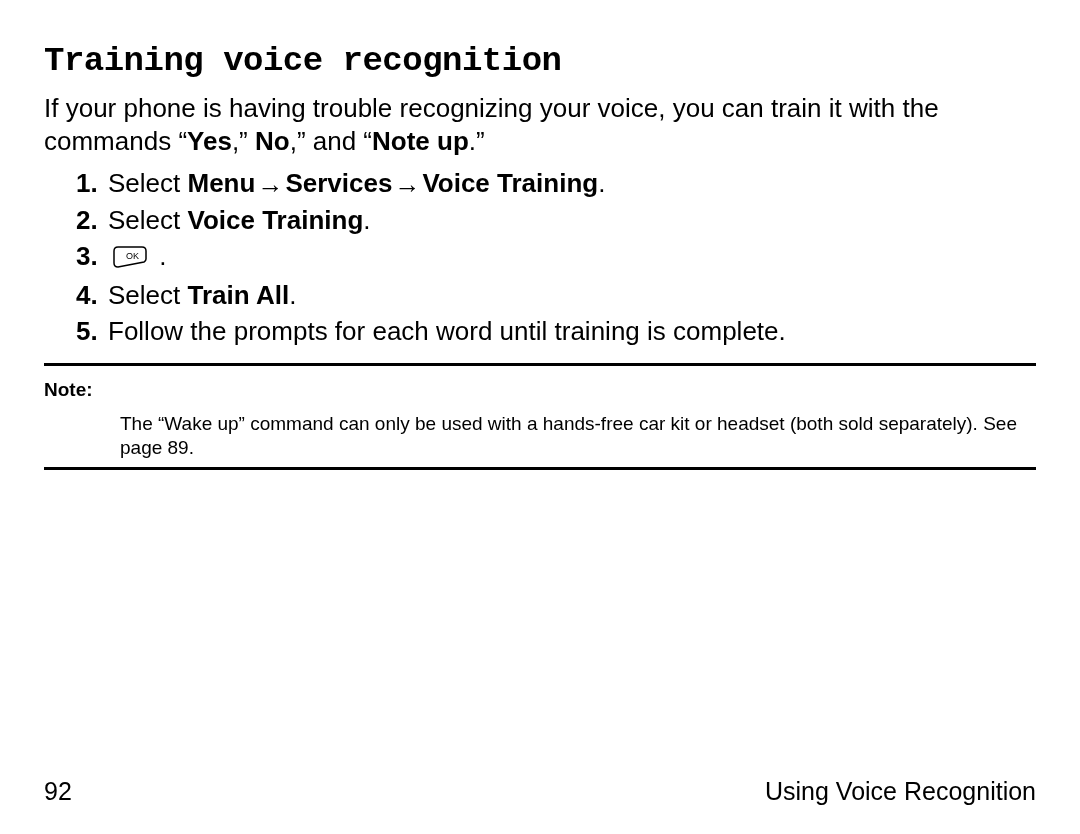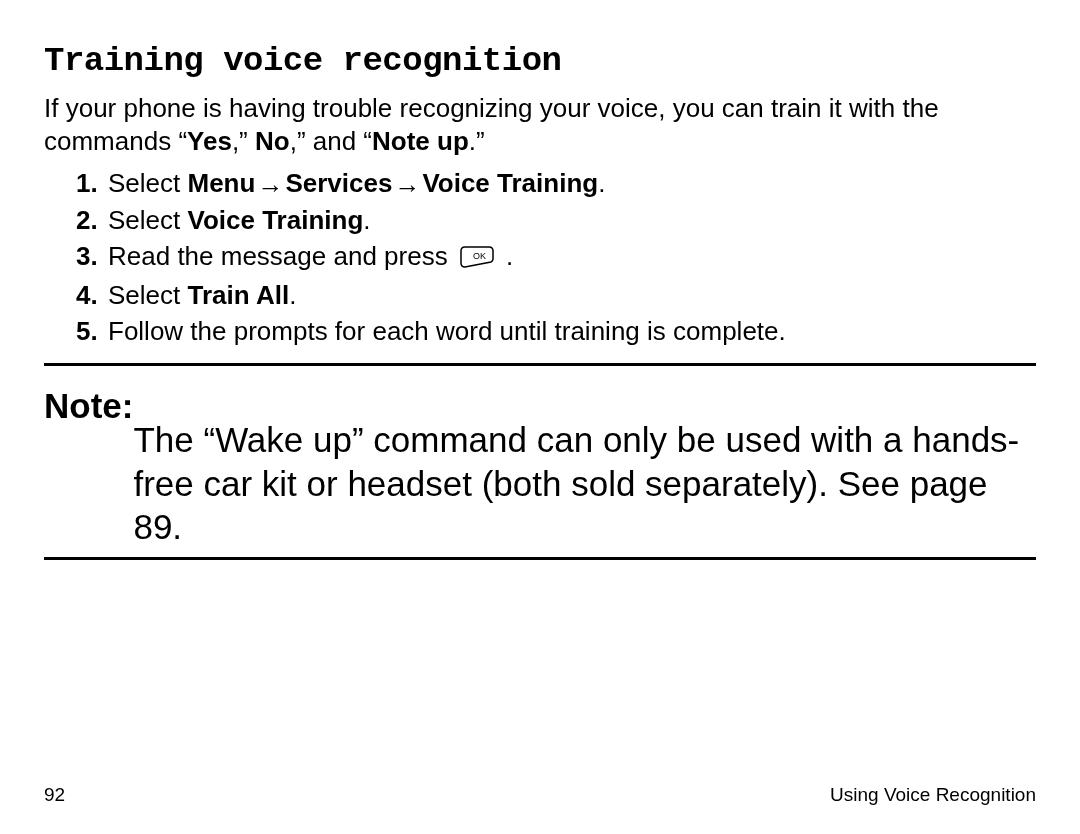--- a/index.html
+++ b/index.html
@@ -56,41 +56,41 @@
     .ok-icon {
       display: inline-block;
       vertical-align: -4px;
       margin: 0 4px;
       text-align: center;
     }
     .note-block {
       border-top: 3px solid #000;
       border-bottom: 3px solid #000;
       margin-top: 14px;
-      padding: 18px 0 8px 0;
-      font-size: 35px;
+      padding: 12px 0 8px 0;
+      font-size: 19px;
       line-height: 1.25;
       display: flex;
     }
     .note-label {
       font-weight: bold;
       min-width: 76px;
     }
     .note-text {
       flex: 1;
       margin-top: 34px;
     }
     .footer {
       position: absolute;
       bottom: 28px;
       left: 44px;
       right: 44px;
       display: flex;
       justify-content: space-between;
-      font-size: 19px;
+      font-size: 25px;
     }
   </style>
 </head>
 <body>
 
 <h2 class="heading">Training voice recognition</h2>
 
 <p class="intro">
   <span>If your phone is having trouble recognizing your voice, you can train it with the commands “</span><span class="bold">Yes</span><span>,” </span><span class="bold">No</span><span>,” and “</span><span class="bold">Note up</span><span>.”</span>
 </p>
@@ -104,21 +104,21 @@
   </li>
   <li>
     <span class="list-num">2.</span>
     <span class="list-text">
       <span>Select </span><span class="bold">Voice Training</span><span>.</span>
     </span>
   </li>
   <li>
     <span class="list-num">3.</span>
     <span class="list-text">
-      <span>Read the message and press </span><span class="ok-icon"><svg width="36" height="24" viewBox="0 0 36 24">
+      <span class="ok-icon"><svg width="36" height="24" viewBox="0 0 36 24">
             <path d="M2 6 Q2 2 6 2 L30 2 Q34 2 34 6 L34 14 Q34 16 32 17 L6 22 Q2 22 2 18 Z" fill="none" stroke="#000" stroke-width="1.5"></path>
             <text x="14" y="14" font-size="9" font-family="Arial" fill="#000">OK</text>
           </svg></span><span> .</span>
     </span>
   </li>
   <li>
     <span class="list-num">4.</span>
     <span class="list-text">
       <span>Select </span><span class="bold">Train All</span><span>.</span>
     </span>

